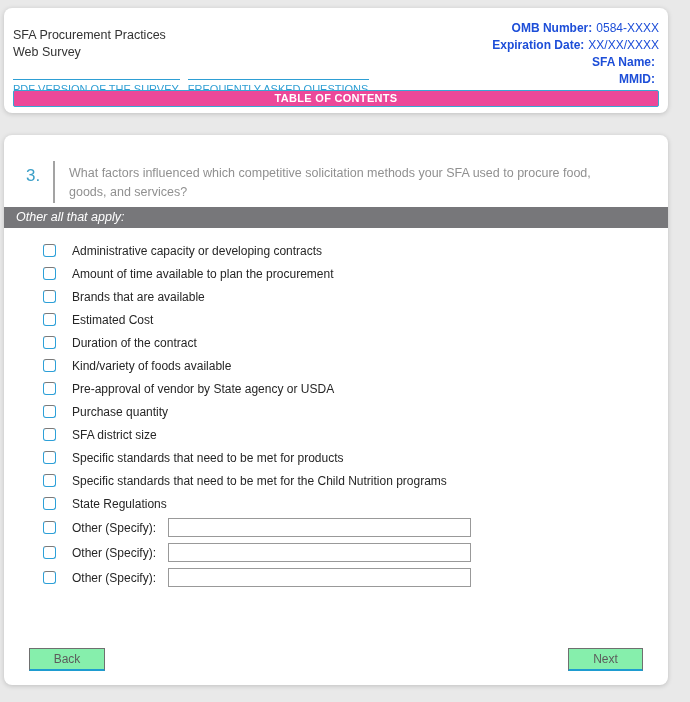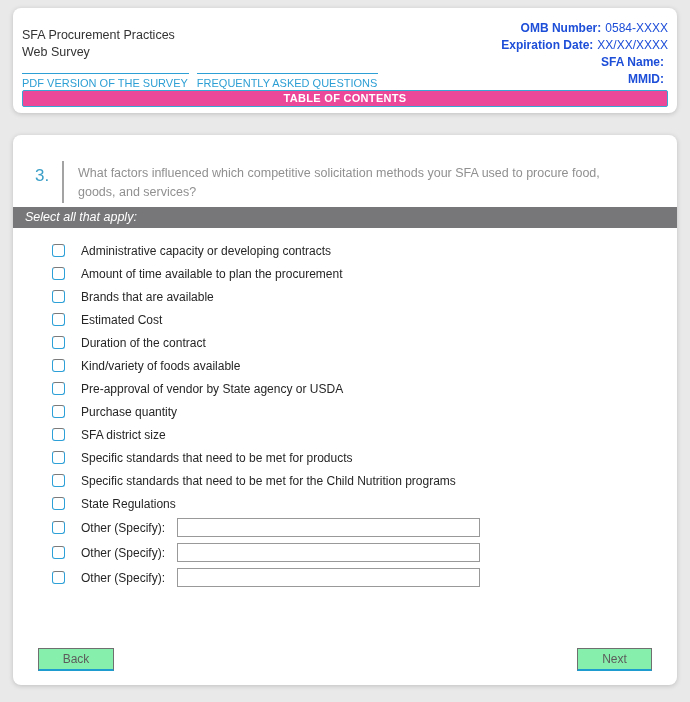--- a/index.html
+++ b/index.html
@@ -6,31 +6,31 @@
   html,body { width:690px; height:702px; }
   body {
     background:#e9e9e9;
     font-family:"Liberation Sans","DejaVu Sans",sans-serif;
     position:relative;
     overflow:hidden;
     color:#262626;
   }
   .card {
     position:absolute;
-    left:13px;
+    left:4px;
     width:664px;
     background:#ffffff;
     border-radius:8px;
     box-shadow:0 1px 5px rgba(0,0,0,0.18);
   }
   
   .header-card { top:8px; height:105px; }
   .header-left { position:absolute; left:9px; top:19px; }
   .title-line { font-size:12.5px; line-height:17px; color:#333333; }
-  .links-row { margin-top:12px; white-space:nowrap; }
+  .links-row { margin-top:18px; white-space:nowrap; }
   .hlink {
     display:inline-block;
     font-size:11px;
     color:#2e9fd4;
     text-decoration:none;
     border-top:1px solid #2e9fd4;
     border-bottom:1px solid #2e9fd4;
     padding:3px 1px 3px 0;
     margin-right:8px;
     cursor:pointer;
@@ -136,21 +136,21 @@
   </div>
   <div class="toc-bar">TABLE OF CONTENTS</div>
 </div>
 
 <div class="card main-card">
   <div class="q-row">
     <div class="q-number">3.</div>
     <div class="q-divider"></div>
     <div class="q-text">What factors influenced which competitive solicitation methods your SFA used to procure food, goods, and services?</div>
   </div>
-  <div class="instruction-bar">Select all that apply:</div>
+  <div class="instruction-bar">Other all that apply:</div>
 
   <div class="options">
     <div class="opt-row">
       <span class="cb"></span>
       <span class="opt-label">Administrative capacity or developing contracts</span>
     </div>
     <div class="opt-row">
       <span class="cb"></span>
       <span class="opt-label">Amount of time available to plan the procurement</span>
     </div>

